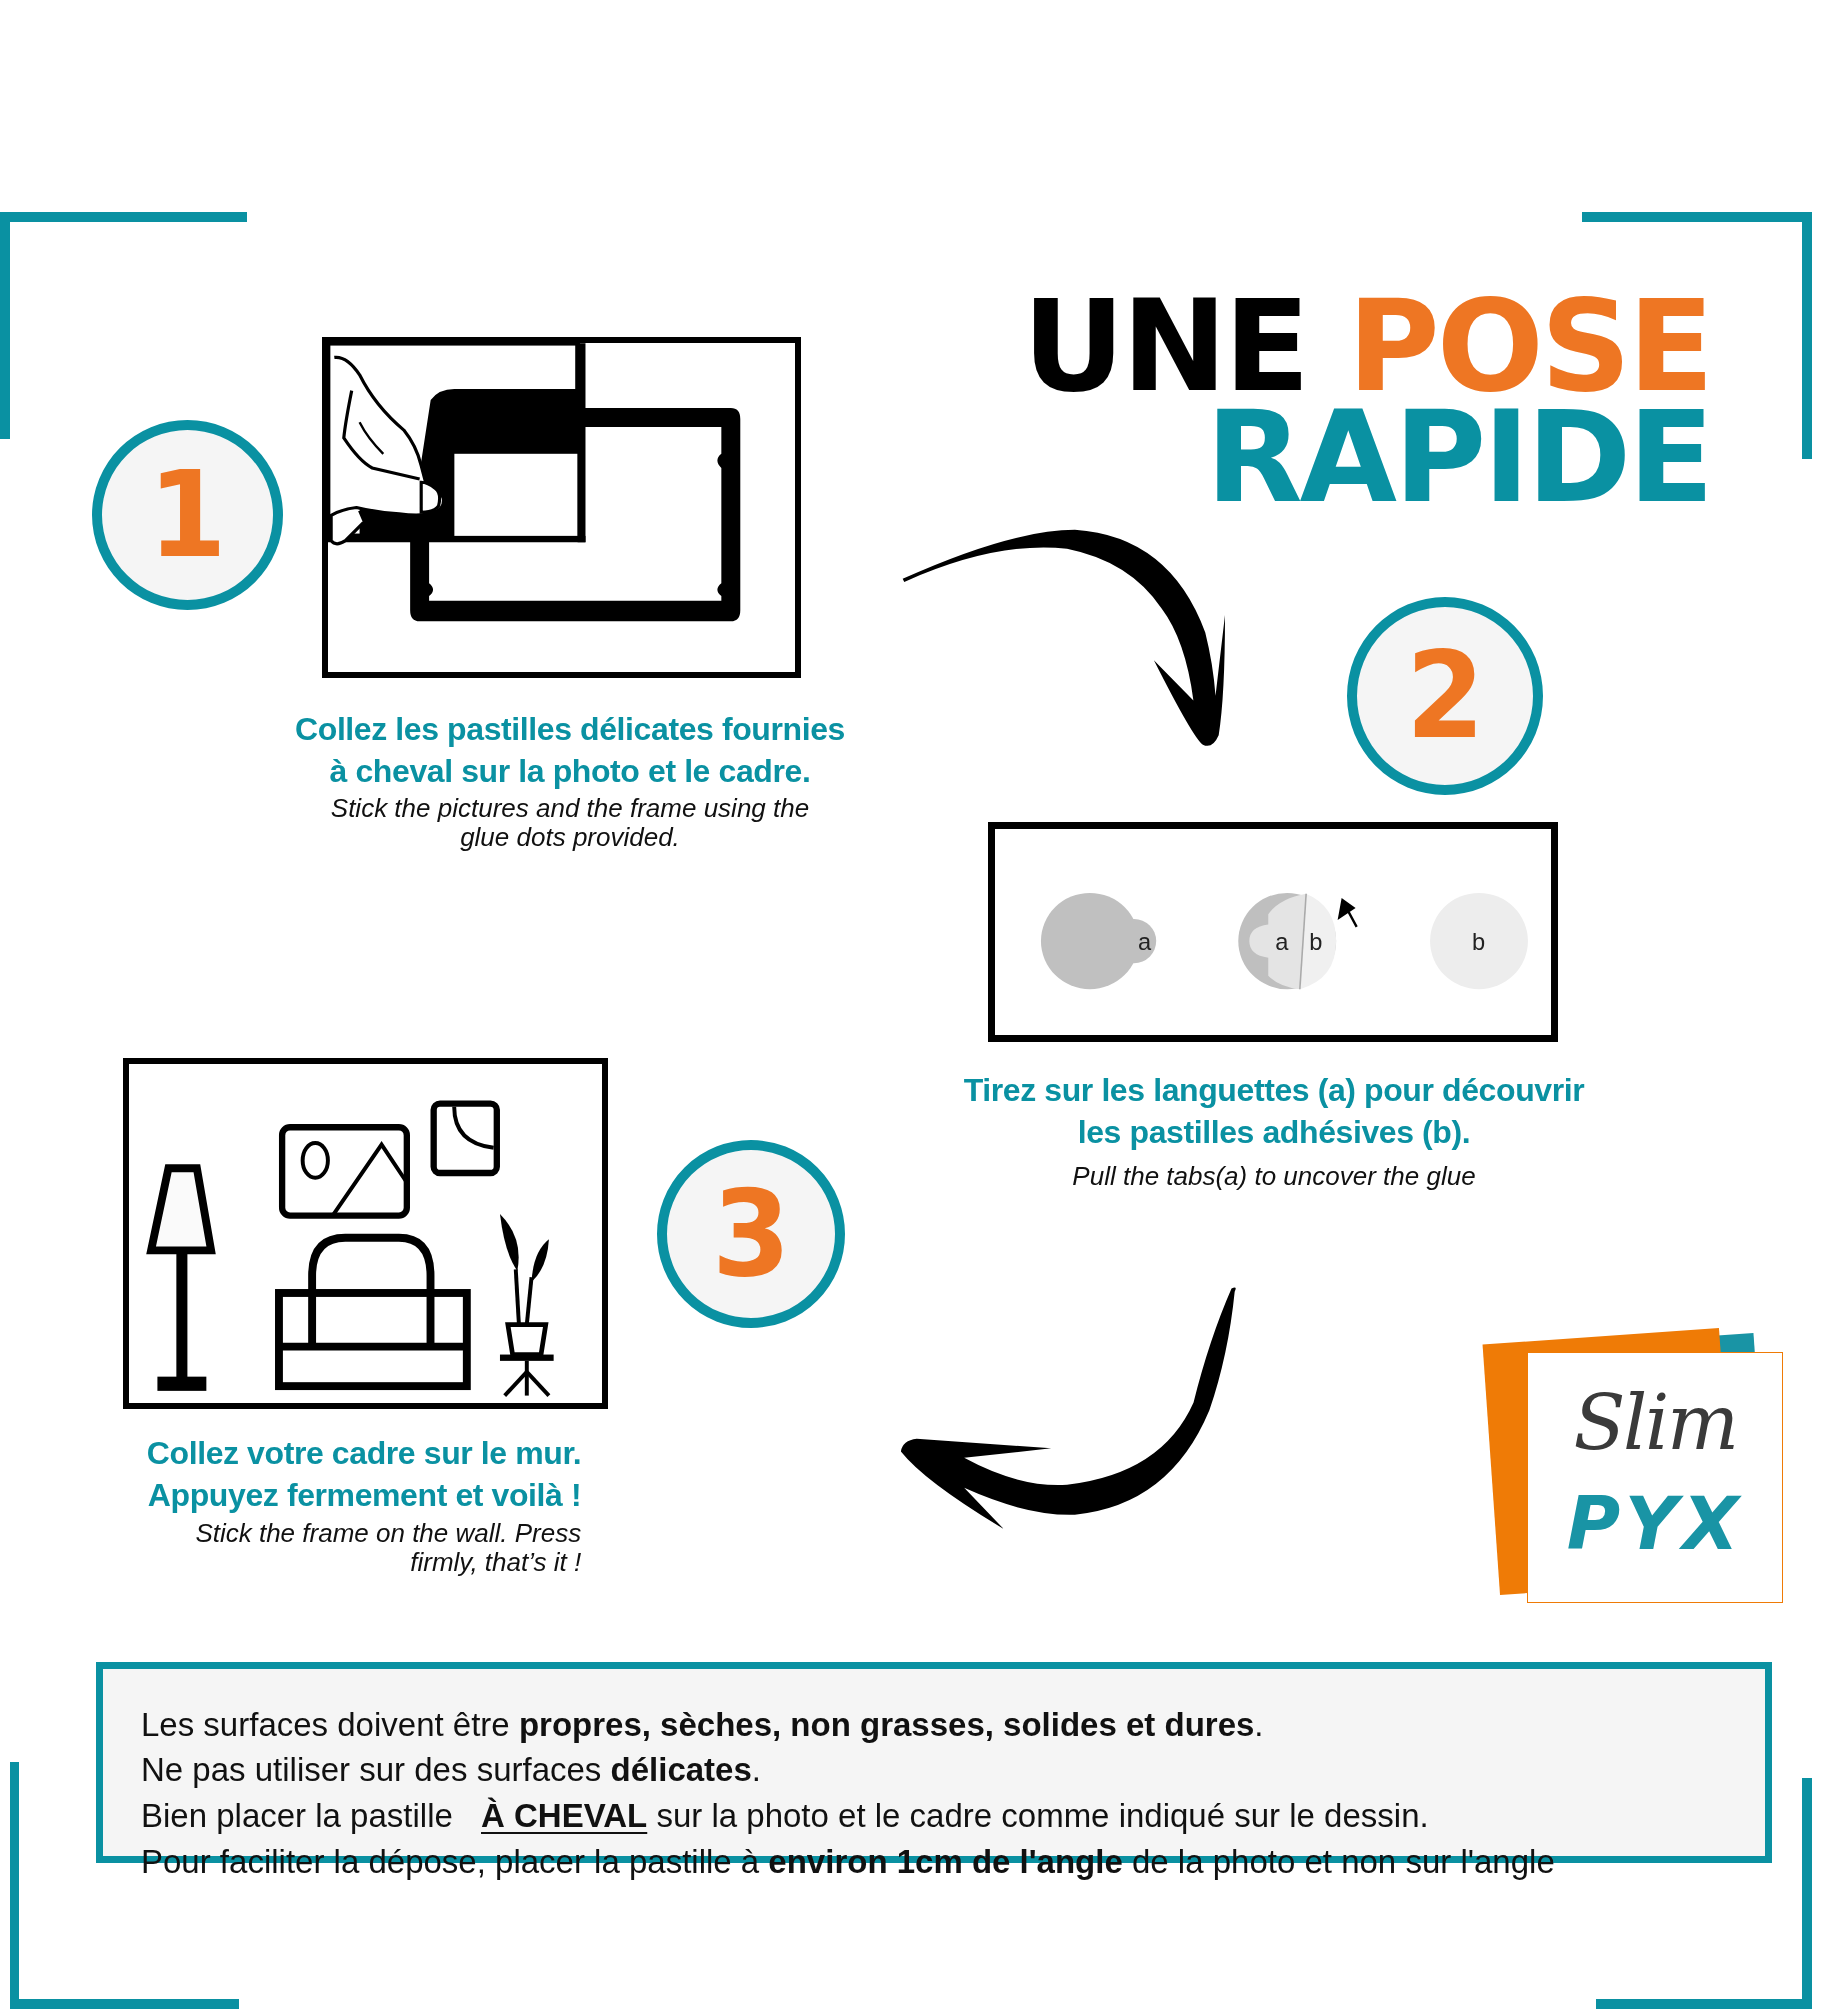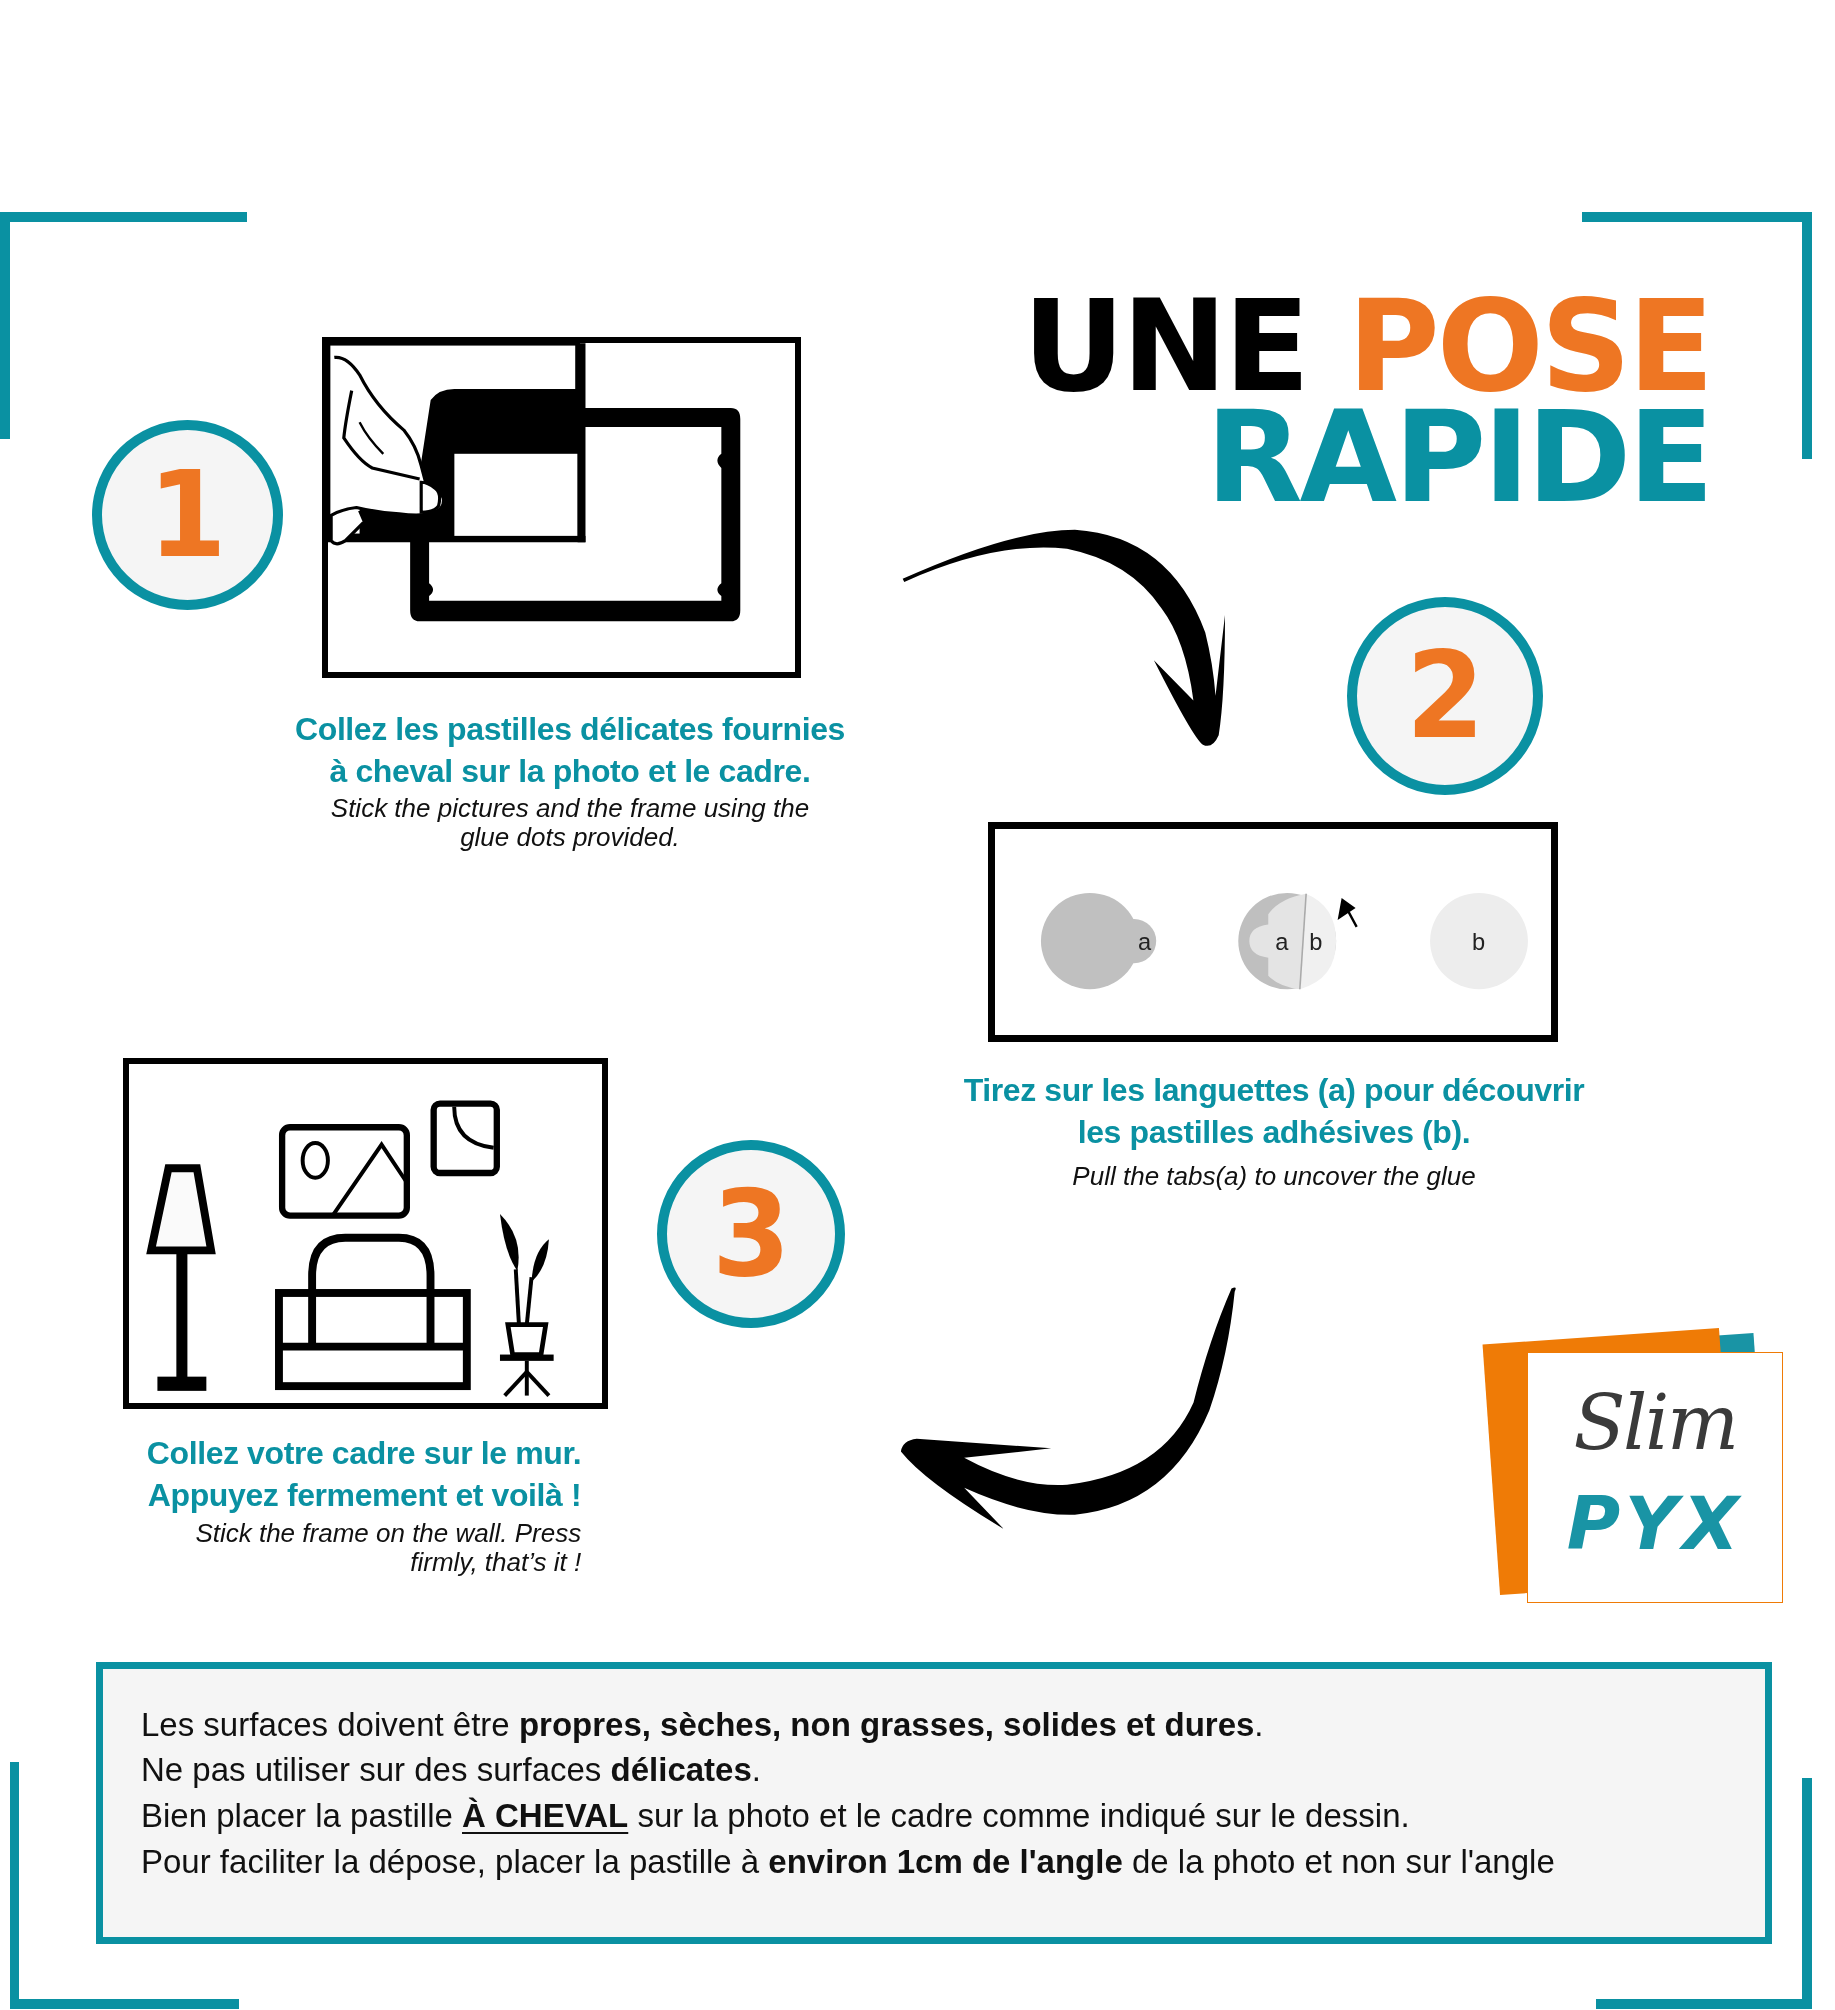--- a/index.html
+++ b/index.html
@@ -6,24 +6,24 @@
   body { width:1835px; height:2010px; position:relative; overflow:hidden; font-family:"Liberation Sans", sans-serif; }
   .abs { position:absolute; }
   .teal-bar { position:absolute; background:#0a91a2; }
   .step-circle { position:absolute; border-radius:50%; border:10.3px solid #0a91a2; background:#f5f5f5; box-sizing:border-box; display:flex; align-items:center; justify-content:center; }
   .step-num { color:#ee7623; font-family:"DejaVu Sans", sans-serif; font-weight:bold; font-size:119px; line-height:1; transform:scaleX(0.95); }
   .title-line { position:absolute; font-family:"DejaVu Sans", sans-serif; font-weight:bold; font-size:126px; line-height:1; letter-spacing:-3.2px; white-space:nowrap; text-align:right; transform-origin:right center; }
   .caption { position:absolute; text-align:center; white-space:nowrap; transform:translateX(-50%); }
   .cap-bold { color:#0a91a2; font-family:"Liberation Sans", sans-serif; font-weight:bold; font-size:32px; line-height:42px; letter-spacing:-0.4px; }
   .cap-ital { color:#111; font-family:"Liberation Sans", sans-serif; font-style:italic; font-size:26px; line-height:29px; }
   .frame-box { position:absolute; border:6.3px solid #000; box-sizing:border-box; background:#fff; }
-  .info-box { position:absolute; left:96px; top:1662px; width:1676px; height:282px; border:7.1px solid #0a91a2; background:#f5f5f5; box-sizing:border-box; }
+  .info-box { position:absolute; left:96px; top:1662px; width:1676px; height:201px; border:7.1px solid #0a91a2; background:#f5f5f5; box-sizing:border-box; }
   .info-line { position:absolute; left:38px; font-family:"Liberation Sans", sans-serif; font-size:33px; color:#111; white-space:nowrap; line-height:40px; }
   .info-line b { font-weight:bold; }
-  .info-line u { text-decoration:underline; text-decoration-thickness:1.6px; text-underline-offset:4.7px; }
+  .info-line u { text-decoration:underline; text-decoration-thickness:1.6px; text-underline-offset:4.7px;margin-left:19px; }
 </style>
 </head>
 <body>
 
 <div>
   <div class="teal-bar" style="left:0;top:212px;width:247px;height:9.5px;"></div>
   <div class="teal-bar" style="left:0;top:212px;width:9.5px;height:227px;"></div>
 </div>
 <div>
   <div class="teal-bar" style="left:1582px;top:212px;width:230px;height:9.5px;"></div>

